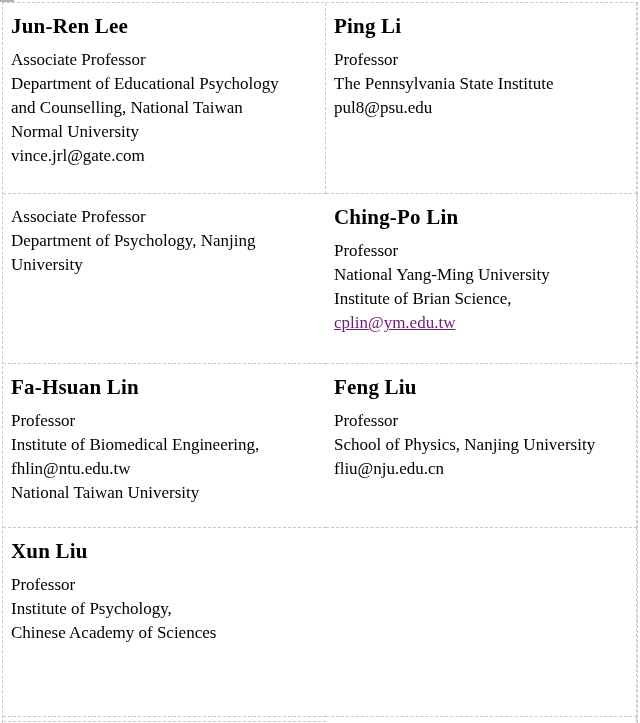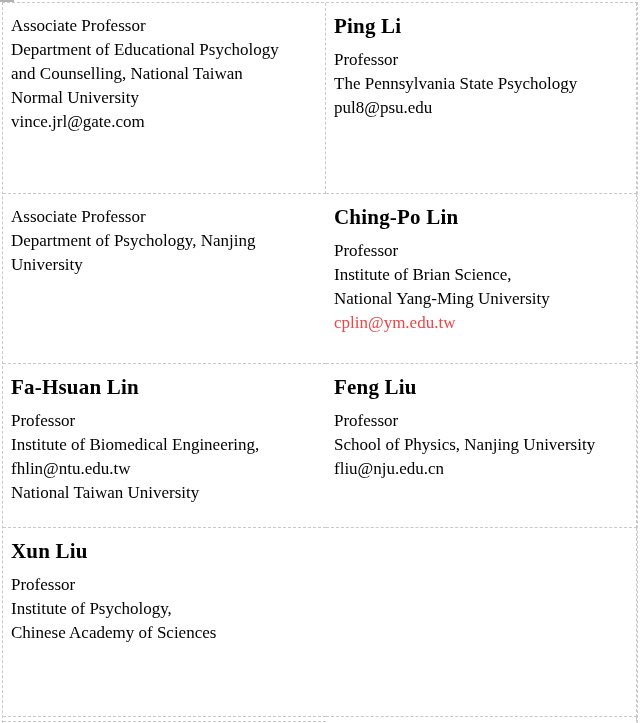--- a/index.html
+++ b/index.html
@@ -37,64 +37,66 @@
     line-height: 25px;
     margin-bottom: 9px;
     letter-spacing: 0.2px;
   }
   .detail-line {
     font-size: 17px;
     line-height: 24px;
     white-space: nowrap;
   }
   .email-link {
-    color: #ef4444;
+    color: #701a75;
+    text-decoration: underline;
     cursor: pointer;
   }
   .corner-mark {
     position: absolute;
     left: 0;
     top: 0;
     width: 14px;
     height: 2px;
     background: #b3b3b3;
   }
 </style>
 </head>
 <body>
 
 <div class="corner-mark"></div>
 
 <div class="contacts-table">
 
   <div class="cell">
+    <div class="contact-name">Jun-Ren Lee</div>
     <div class="detail-line">Associate Professor</div>
     <div class="detail-line">Department of Educational Psychology</div>
     <div class="detail-line">and Counselling, National Taiwan</div>
     <div class="detail-line">Normal University</div>
     <div class="detail-line">vince.jrl@gate.com</div>
   </div>
 
   <div class="cell">
     <div class="contact-name">Ping Li</div>
     <div class="detail-line">Professor</div>
-    <div class="detail-line">The Pennsylvania State Psychology</div>
+    <div class="detail-line">The Pennsylvania State Institute</div>
     <div class="detail-line">pul8@psu.edu</div>
   </div>
   <div class="cell last-col">
     <div class="detail-line">Associate Professor</div>
     <div class="detail-line">Department of Psychology, Nanjing</div>
     <div class="detail-line">University</div>
   </div>
 
   <div class="cell">
     <div class="contact-name">Ching-Po Lin</div>
     <div class="detail-line">Professor</div>
+    <div class="detail-line">National Yang-Ming University</div>
     <div class="detail-line">Institute of Brian Science,</div>
-    <div class="detail-line">National Yang-Ming University</div>
     <div class="detail-line"><a class="email-link">cplin@ym.edu.tw</a></div>
   </div>
   <div class="cell last-col">
     <div class="contact-name">Fa-Hsuan Lin</div>
     <div class="detail-line">Professor</div>
     <div class="detail-line">Institute of Biomedical Engineering,</div>
     <div class="detail-line">fhlin@ntu.edu.tw</div>
     <div class="detail-line">National Taiwan University</div>
   </div>
 

